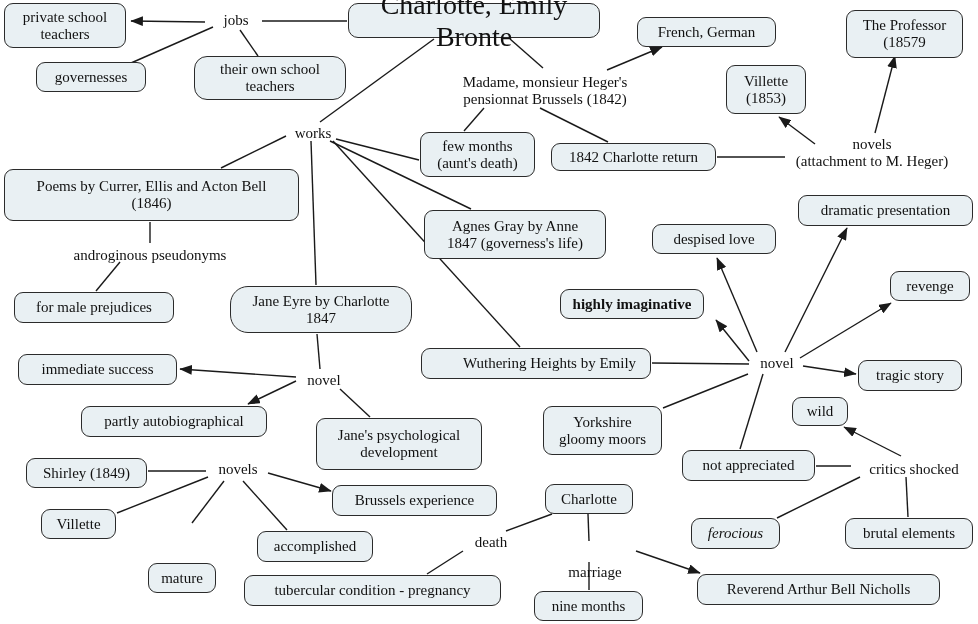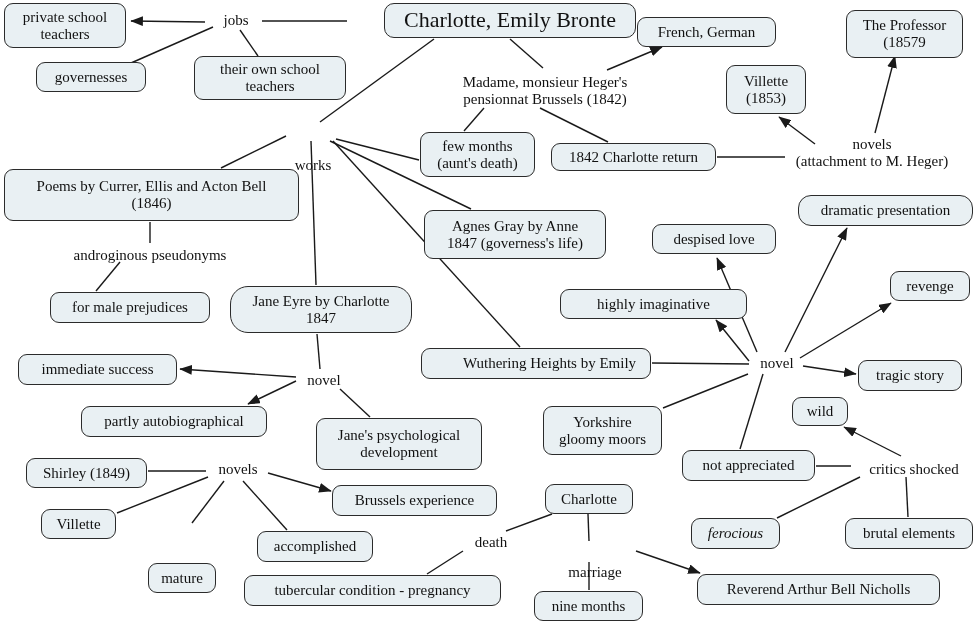--- a/index.html
+++ b/index.html
@@ -36,24 +36,23 @@
     justify-content: center;
     text-align: center;
     line-height: 1.12;
     color: #111111;
     font-size: 15px;
     padding: 2px 7px;
     white-space: pre-line;
     z-index: 2;
   }
   .node.title {
-    font-size: 22px;
+    font-size: 28px;
     border-radius: 10px;
     padding: 0 10px;
-    margin-left: 36px;
   }
   .link-label {
     position: absolute;
     background: transparent;
     color: #111111;
     font-size: 15px;
     line-height: 1.12;
     text-align: center;
     white-space: pre-line;
     z-index: 3;
@@ -115,41 +114,41 @@
         <line x1="588" y1="514" x2="589" y2="541" stroke="#1a1a1a" stroke-width="1.4"></line>
         <line x1="589" y1="562" x2="589" y2="590" stroke="#1a1a1a" stroke-width="1.4"></line>
         <line x1="636" y1="551" x2="700" y2="573" stroke="#1a1a1a" stroke-width="1.4" marker-end="url(#arrowhead)"></line>
       </g>
   </svg>
   <div id="node-layer">
       <div class="node title" style="left: 348px; top: 3px; width: 252px; height: 35px;">Charlotte, Emily Bronte</div>
       <div class="node" style="left: 4px; top: 3px; width: 122px; height: 45px;">private school
 teachers</div>
       <div class="node" style="left: 36px; top: 62px; width: 110px; height: 30px;">governesses</div>
-      <div class="node" style="left: 194px; top: 56px; width: 152px; height: 44px;">their own school
+      <div class="node" style="left: 194px; top: 56px; width: 152px; height: 44px; border-radius: 13px;">their own school
 teachers</div>
       <div class="node" style="left: 637px; top: 17px; width: 139px; height: 30px;">French, German</div>
       <div class="node" style="left: 846px; top: 10px; width: 117px; height: 48px;">The Professor
 (18579</div>
       <div class="node" style="left: 726px; top: 65px; width: 80px; height: 49px;">Villette
 (1853)</div>
       <div class="node" style="left: 420px; top: 132px; width: 115px; height: 45px;">few months
 (aunt's death)</div>
       <div class="node" style="left: 551px; top: 143px; width: 165px; height: 28px;">1842 Charlotte return</div>
       <div class="node" style="left: 4px; top: 169px; width: 295px; height: 52px;">Poems by Currer, Ellis and Acton Bell
 (1846)</div>
       <div class="node" style="left: 424px; top: 210px; width: 182px; height: 49px;">Agnes Gray by Anne
 1847 (governess's life)</div>
-      <div class="node" style="left: 798px; top: 195px; width: 175px; height: 31px; border-radius: 13px;">dramatic presentation</div>
+      <div class="node" style="left: 798px; top: 195px; width: 175px; height: 31px;">dramatic presentation</div>
       <div class="node" style="left: 652px; top: 224px; width: 124px; height: 30px;">despised love</div>
       <div class="node" style="left: 890px; top: 271px; width: 80px; height: 30px;">revenge</div>
-      <div class="node" style="left: 14px; top: 292px; width: 160px; height: 31px; margin-left: 36px;">for male prejudices</div>
+      <div class="node" style="left: 14px; top: 292px; width: 160px; height: 31px;">for male prejudices</div>
       <div class="node" style="left: 230px; top: 286px; width: 182px; height: 47px; border-radius: 18px;">Jane Eyre by Charlotte
 1847</div>
-      <div class="node" style="left: 560px; top: 289px; width: 187px; height: 30px;">highly imaginative</div>
+      <div class="node" style="left: 560px; top: 289px; width: 144px; height: 30px; font-weight: bold;">highly imaginative</div>
       <div class="node" style="left: 18px; top: 354px; width: 159px; height: 31px;">immediate success</div>
       <div class="node" style="left: 421px; top: 348px; width: 230px; height: 31px; padding-left: 34px;">Wuthering Heights by Emily</div>
       <div class="node" style="left: 858px; top: 360px; width: 104px; height: 31px;">tragic story</div>
       <div class="node" style="left: 792px; top: 397px; width: 56px; height: 29px;">wild</div>
       <div class="node" style="left: 81px; top: 406px; width: 186px; height: 31px;">partly autobiographical</div>
       <div class="node" style="left: 316px; top: 418px; width: 166px; height: 52px;">Jane's psychological
 development</div>
       <div class="node" style="left: 543px; top: 406px; width: 119px; height: 49px;">Yorkshire
 gloomy moors</div>
       <div class="node" style="left: 26px; top: 458px; width: 121px; height: 30px;">Shirley (1849)</div>
@@ -162,21 +161,21 @@
       <div class="node" style="left: 545px; top: 484px; width: 88px; height: 30px;">Charlotte</div>
       <div class="node" style="left: 691px; top: 518px; width: 89px; height: 31px; font-style: italic;">ferocious</div>
       <div class="node" style="left: 244px; top: 575px; width: 257px; height: 31px;">tubercular condition - pregnancy</div>
       <div class="node" style="left: 697px; top: 574px; width: 243px; height: 31px;">Reverend Arthur Bell Nicholls</div>
       <div class="node" style="left: 534px; top: 591px; width: 109px; height: 30px;">nine months</div>
     </div>
   <div id="label-layer">
       <div class="link-label" style="left: 213px; top: 12px; width: 46px;">jobs</div>
       <div class="link-label" style="left: 438px; top: 74px; width: 214px;">Madame, monsieur Heger's
 pensionnat Brussels (1842)</div>
-      <div class="link-label" style="left: 285px; top: 125px; width: 56px; margin-top: 32px;">works</div>
+      <div class="link-label" style="left: 285px; top: 125px; width: 56px;">works</div>
       <div class="link-label" style="left: 772px; top: 136px; width: 200px;">novels
 (attachment to M. Heger)</div>
       <div class="link-label" style="left: 55px; top: 247px; width: 190px;">androginous pseudonyms</div>
       <div class="link-label" style="left: 752px; top: 355px; width: 50px;">novel</div>
       <div class="link-label" style="left: 299px; top: 372px; width: 50px;">novel</div>
       <div class="link-label" style="left: 209px; top: 461px; width: 58px;">novels</div>
       <div class="link-label" style="left: 855px; top: 461px; width: 118px;">critics shocked</div>
       <div class="link-label" style="left: 466px; top: 534px; width: 50px;">death</div>
       <div class="link-label" style="left: 556px; top: 544px; width: 78px; margin-top: 20px;">marriage</div>
     </div>

